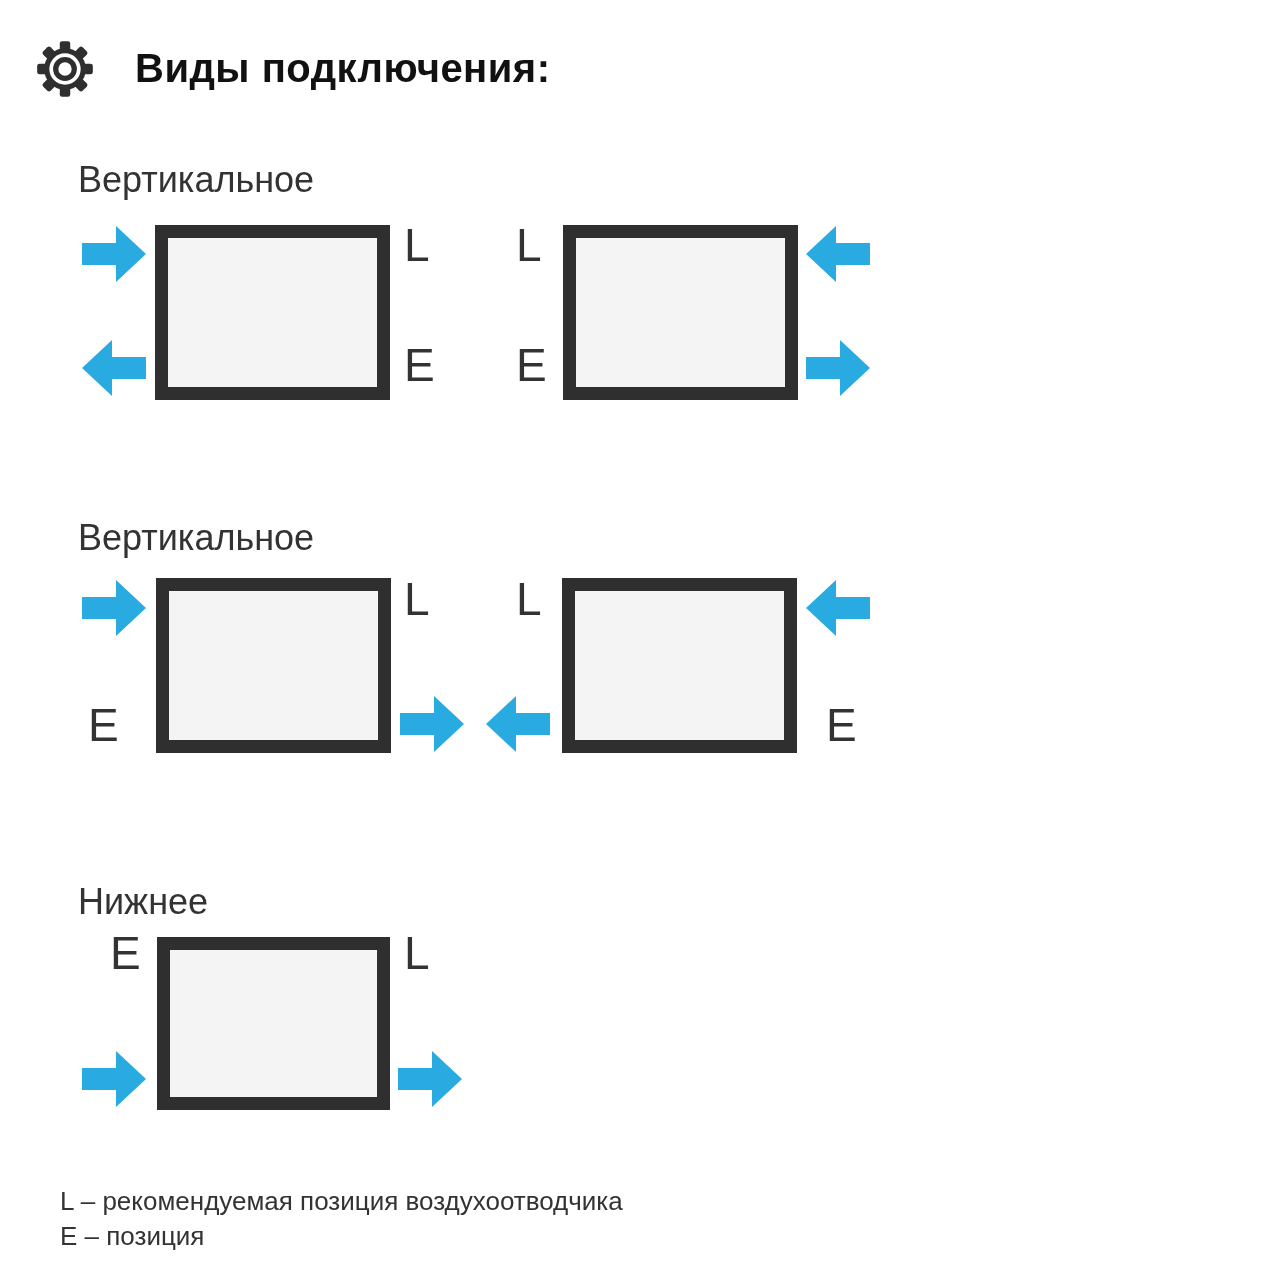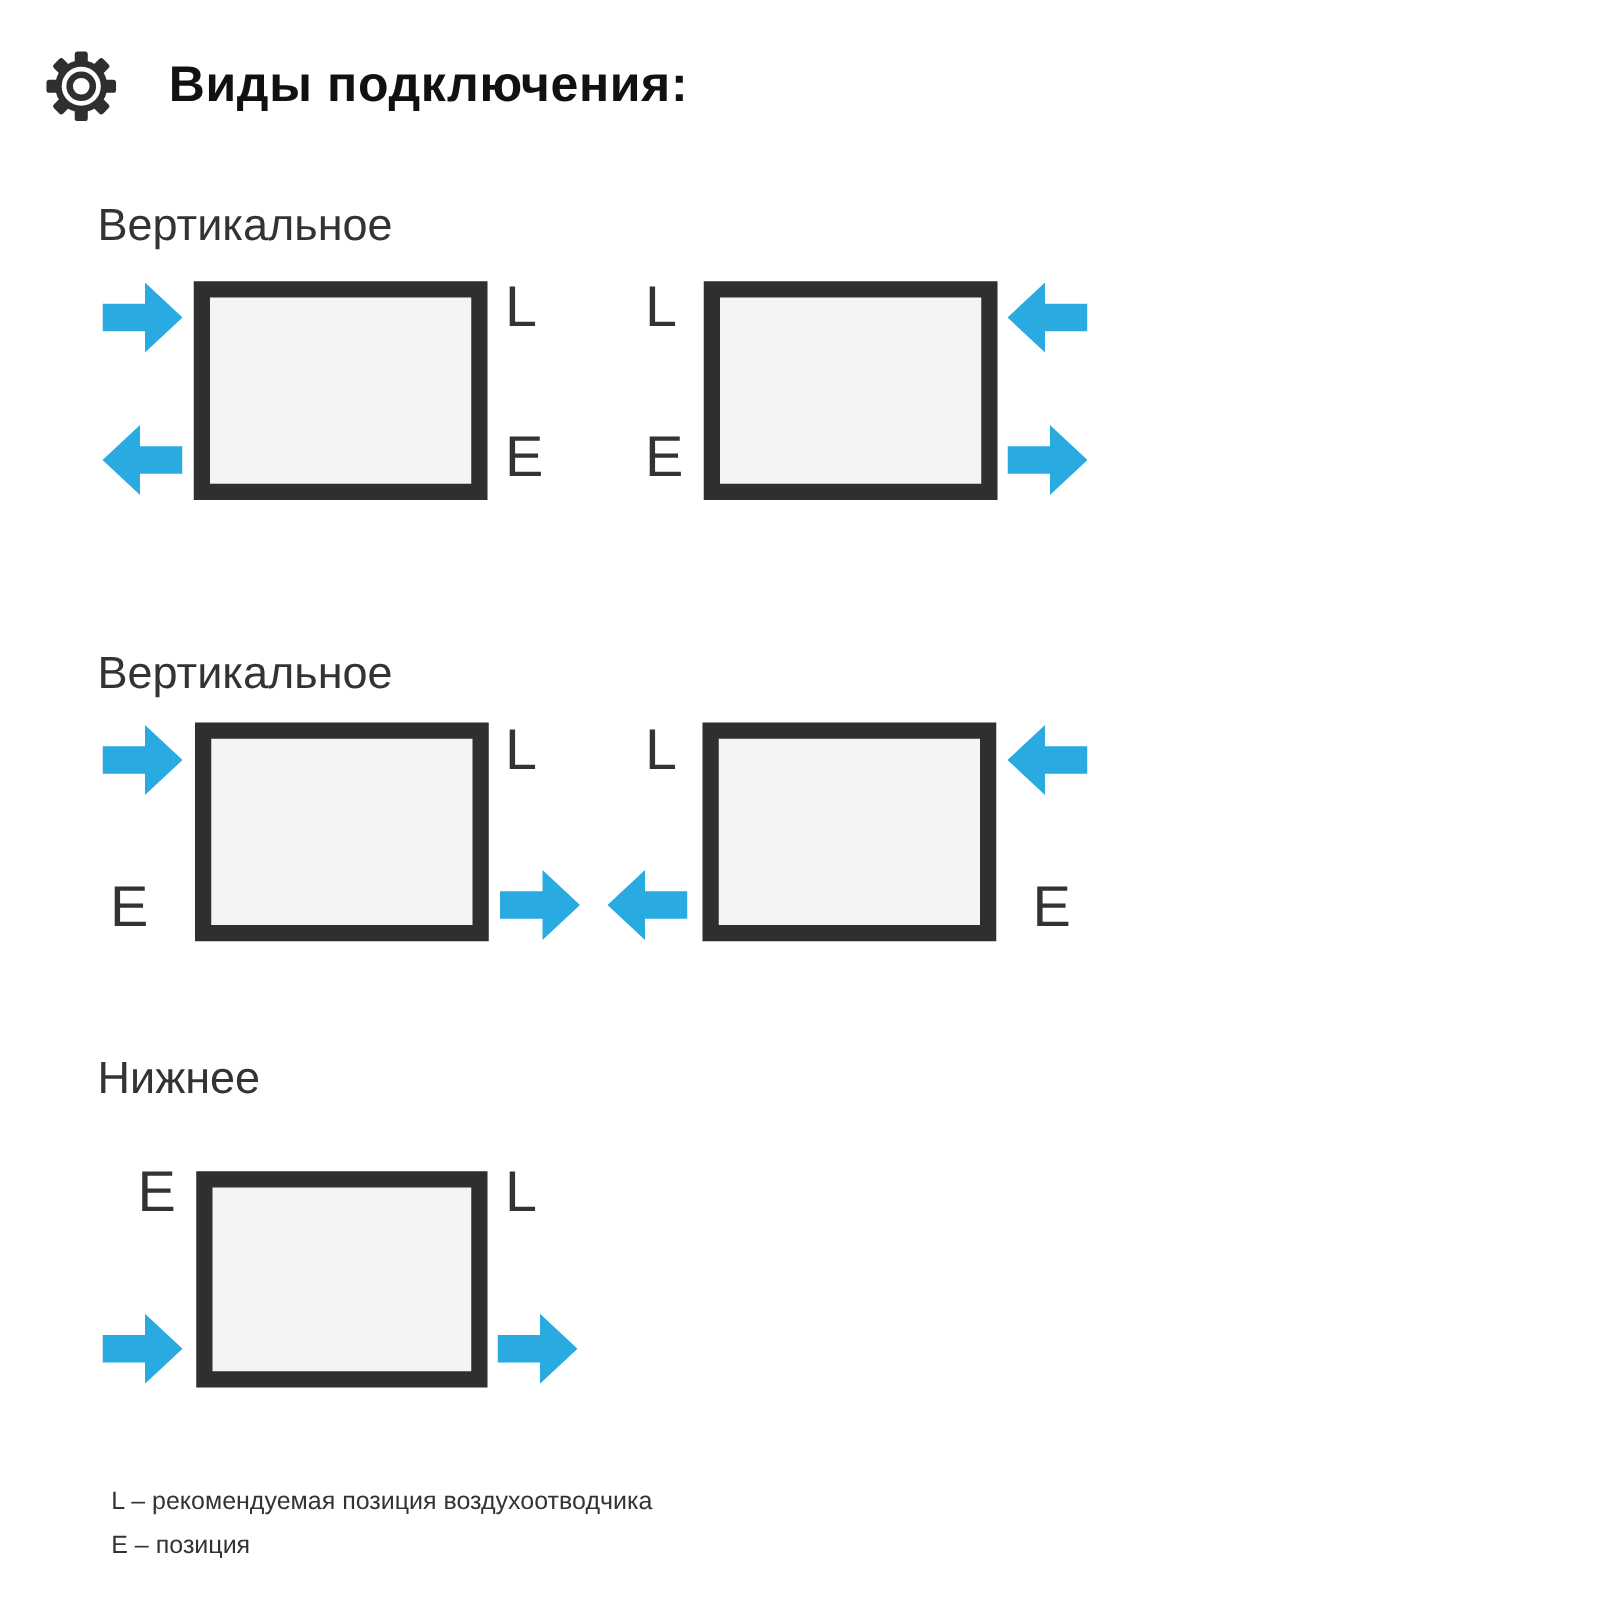--- a/index.html
+++ b/index.html
@@ -41,22 +41,22 @@
   .arrow{position:absolute;width:64px;height:56px;display:block;}
   .arrow svg{width:100%;height:100%;display:block;}
   .arrow svg polygon{fill:var(--accent,#29ABE2);}
   .arrow.flip{transform:scaleX(-1);}
   .plabel{
     position:absolute;
     font-size:46px;font-weight:400;line-height:1;color:var(--text,#333);
   }
   
   .legend{
-    position:absolute;left:89px;top:1184px;
-    font-size:20px;line-height:35px;color:var(--text,#333);
+    position:absolute;left:60px;top:1184px;
+    font-size:26px;line-height:35px;color:var(--text,#333);
   }
   .legend div{white-space:nowrap;}
 </style>
 </head>
 <body>
 
 <div class="canvas">
 
   <span class="gear">
     <svg viewBox="0 0 100 100" aria-hidden="true">
@@ -138,21 +138,21 @@
     <span class="plabel" style="left:30px;top:-2px">L</span>
     <div class="frame" style="left:76px;top:0"></div>
     <span class="arrow flip" style="left:320px;top:2px">
       <svg viewBox="0 0 64 56">
           <polygon points="0,17 34,17 34,0 64,28 34,56 34,39 0,39"></polygon>
         </svg>
     </span>
     <span class="plabel" style="left:340px;top:124px">E</span>
   </div>
 
-  <h2 class="sec-title" style="top:844px">Нижнее</h2>
+  <h2 class="sec-title" style="top:884px">Нижнее</h2>
 
   <div class="diagram" style="left:82px;top:937px;width:384px;height:180px">
     <span class="plabel" style="left:28px;top:-7px">E</span>
     <div class="frame" style="left:75px;top:0;width:233px;height:173px"></div>
     <span class="plabel" style="left:322px;top:-7px">L</span>
     <span class="arrow" style="left:0;top:114px">
       <svg viewBox="0 0 64 56">
           <polygon points="0,17 34,17 34,0 64,28 34,56 34,39 0,39"></polygon>
         </svg>
     </span>

